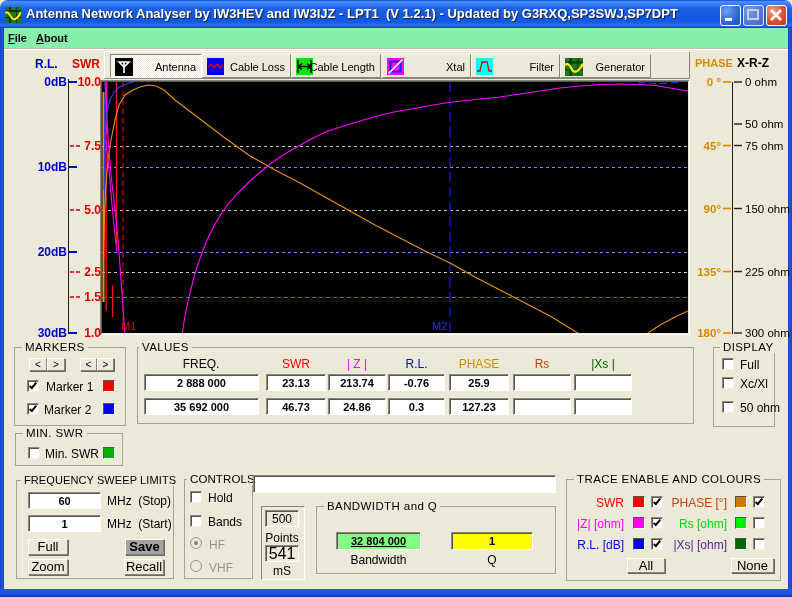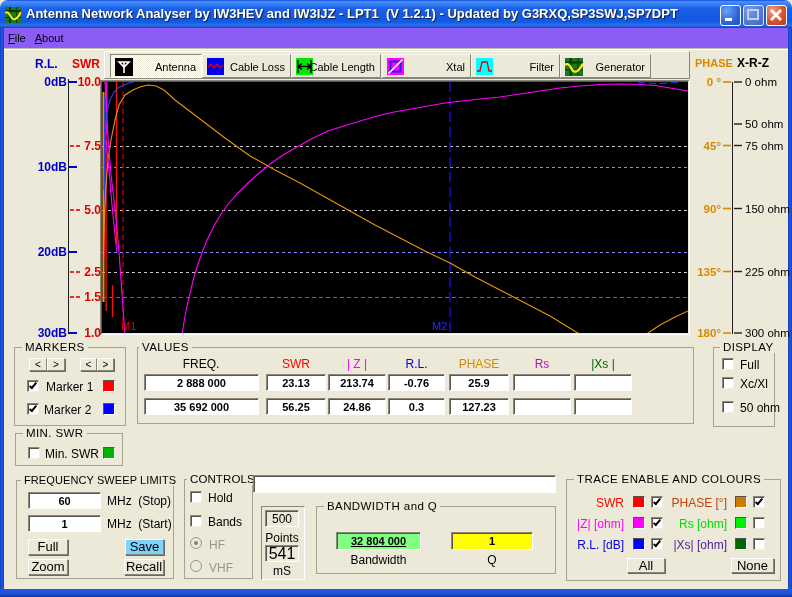--- a/index.html
+++ b/index.html
@@ -13,21 +13,21 @@
 #wicon { left:5px; top:7px; width:16px; height:16px; }
 #wtitle { left:26px; top:6px; width:680px; height:18px; color:#fff; font-size:13px; font-weight:bold;
   text-shadow:1px 1px 1px #123; white-space:nowrap; letter-spacing:0px; }
 .capbtn { top:5px; width:21px; height:21px; border-radius:3px; border:1px solid #fff; }
 #btnmin { left:720px; background:radial-gradient(circle at 30% 25%,#6BA1F5,#2E66D8 60%,#1D4FC0); }
 #btnmax { left:743px; background:radial-gradient(circle at 30% 25%,#8FA8E0,#5E7EC8 60%,#4C6AB4); opacity:.85; }
 #btncls { left:766px; background:radial-gradient(circle at 30% 25%,#F0A088,#D8532C 55%,#BE3A12); }
 .borderL { left:0; top:28px; width:4px; height:569px; background:linear-gradient(90deg,#1140C8,#2258E8 55%,#0F3AAE); }
 .borderR { left:788px; top:28px; width:4px; height:569px; background:linear-gradient(270deg,#1140C8,#2258E8 55%,#0F3AAE); }
 .borderB { left:0; top:589px; width:792px; height:8px; background:linear-gradient(180deg,#2258E8,#1D4FD8 60%,#0F329A); }
-#menubar { left:4px; top:28px; width:784px; height:21px; background:#8b5cf6; font-size:11px; color:#000; }
+#menubar { left:4px; top:28px; width:784px; height:21px; background:#86efac; font-size:11px; color:#000;font-weight:bold; }
 #menubar span { display:inline-block; padding:4px 5px 0 5px; vertical-align:top; }
 #menusep { left:4px; top:48px; width:784px; height:2px; border-top:1px solid #C0BCAA; border-bottom:1px solid #fff; }
 
 #toolbar { left:104px; top:51px; width:586px; height:28px; background:#ECE9D8;
   border-top:1px solid #fff; border-left:1px solid #fff; border-right:1px solid #87857A; border-bottom:1px solid #87857A; }
 .tbtn { position:absolute; top:2px; height:24px; background:#ECE9D8; font-size:11px; color:#000;
   border-top:1px solid #F6F5F0; border-left:1px solid #F6F5F0; border-right:1px solid #87857A; border-bottom:1px solid #87857A; }
 .tbtn.active { background:#ECE9D8; background-image:conic-gradient(#fff 25%, transparent 0 50%, #fff 0 75%, transparent 0); background-size:2px 2px; border-top:1px solid #87857A; border-left:1px solid #87857A; border-right:1px solid #fff; border-bottom:1px solid #fff; }
 .tbtn .lbl { position:absolute; right:5px; top:6px; }
 .tbtn svg { position:absolute; left:4px; top:3px; }
@@ -266,31 +266,31 @@
 <div class="swatch" style="left:103px; top:447px; background:#00B400;"></div>
 
 <div class="gb" style="left:137px; top:347px; width:557px; height:77px;">
   <span class="glabel" style="left:1px;">VALUES</span>
 </div>
 <div class="txt" style="left:166px; top:357px; width:70px; text-align:center;">FREQ.</div>
 <div class="txt" style="left:266px; top:357px; width:60px; text-align:center; color:#FF0000;">SWR</div>
 <div class="txt" style="left:328px; top:357px; width:58px; text-align:center; color:#FF00FF;">| Z |</div>
 <div class="txt" style="left:388px; top:357px; width:57px; text-align:center; color:#0000E0;">R.L.</div>
 <div class="txt" style="left:449px; top:357px; width:60px; text-align:center; color:#D78A00;">PHASE</div>
-<div class="txt" style="left:513px; top:357px; width:58px; text-align:center; color:#a21caf;">Rs</div>
+<div class="txt" style="left:513px; top:357px; width:58px; text-align:center; color:#c2410c;">Rs</div>
 <div class="txt" style="left:574px; top:357px; width:58px; text-align:center; color:#006600;">|Xs |</div>
 <div class="sunken val" style="left:144px; top:374px; width:115px; height:17px;">2 888 000</div>
 <div class="sunken val" style="left:266px; top:374px; width:60px; height:17px;">23.13</div>
 <div class="sunken val" style="left:328px; top:374px; width:58px; height:17px;">213.74</div>
 <div class="sunken val" style="left:388px; top:374px; width:57px; height:17px;">-0.76</div>
 <div class="sunken val" style="left:449px; top:374px; width:60px; height:17px;">25.9</div>
 <div class="sunken val" style="left:513px; top:374px; width:58px; height:17px;"></div>
 <div class="sunken val" style="left:574px; top:374px; width:58px; height:17px;"></div>
 <div class="sunken val" style="left:144px; top:398px; width:115px; height:17px;">35 692 000</div>
-<div class="sunken val" style="left:266px; top:398px; width:60px; height:17px;">56.25</div>
+<div class="sunken val" style="left:266px; top:398px; width:60px; height:17px;">46.73</div>
 <div class="sunken val" style="left:328px; top:398px; width:58px; height:17px;">24.86</div>
 <div class="sunken val" style="left:388px; top:398px; width:57px; height:17px;">0.3</div>
 <div class="sunken val" style="left:449px; top:398px; width:60px; height:17px;">127.23</div>
 <div class="sunken val" style="left:513px; top:398px; width:58px; height:17px;"></div>
 <div class="sunken val" style="left:574px; top:398px; width:58px; height:17px;"></div>
 
 <div class="gb" style="left:713px; top:347px; width:62px; height:80px;">
   <span class="glabel" style="left:6px;">DISPLAY</span>
 </div>
 <div class="cb" style="left:722px; top:358px;"></div>
@@ -301,21 +301,21 @@
 <div class="txt" style="left:740px; top:401px;">50 ohm</div>
 
 <div class="gb" style="left:16px; top:480px; width:158px; height:99px;">
   <span class="glabel" style="left:4px; letter-spacing:0.1px; font-size:11px;">FREQUENCY SWEEP LIMITS</span>
 </div>
 <div class="sunken val" style="left:28px; top:492px; width:73px; height:17px;">60</div>
 <div class="txt" style="left:107px; top:494px;">MHz&nbsp;&nbsp;(Stop)</div>
 <div class="sunken val" style="left:28px; top:515px; width:73px; height:17px;">1</div>
 <div class="txt" style="left:107px; top:517px;">MHz&nbsp;&nbsp;(Start)</div>
 <div class="btn" style="left:28px; top:539px; width:40px; height:16px; line-height:14px;">Full</div>
-<div class="btn" style="left:125px; top:539px; width:39px; height:16px; line-height:14px; background:#7dd3fc;">Save</div>
+<div class="btn" style="left:125px; top:539px; width:39px; height:16px; line-height:14px; background:#a3a3a3;font-weight:bold;">Save</div>
 <div class="btn" style="left:28px; top:559px; width:40px; height:16px; line-height:14px;">Zoom</div>
 <div class="btn" style="left:124px; top:559px; width:40px; height:16px; line-height:14px;">Recall</div>
 
 <div class="gb" style="left:184px; top:479px; width:69px; height:100px;">
   <span class="glabel" style="left:2px; letter-spacing:0.1px;">CONTROLS</span>
 </div>
 <div class="cb" style="left:190px; top:491px;"></div>
 <div class="txt" style="left:208px; top:491px;">Hold</div>
 <div class="cb" style="left:190px; top:515px;"></div>
 <div class="txt" style="left:208px; top:515px;">Bands</div>

